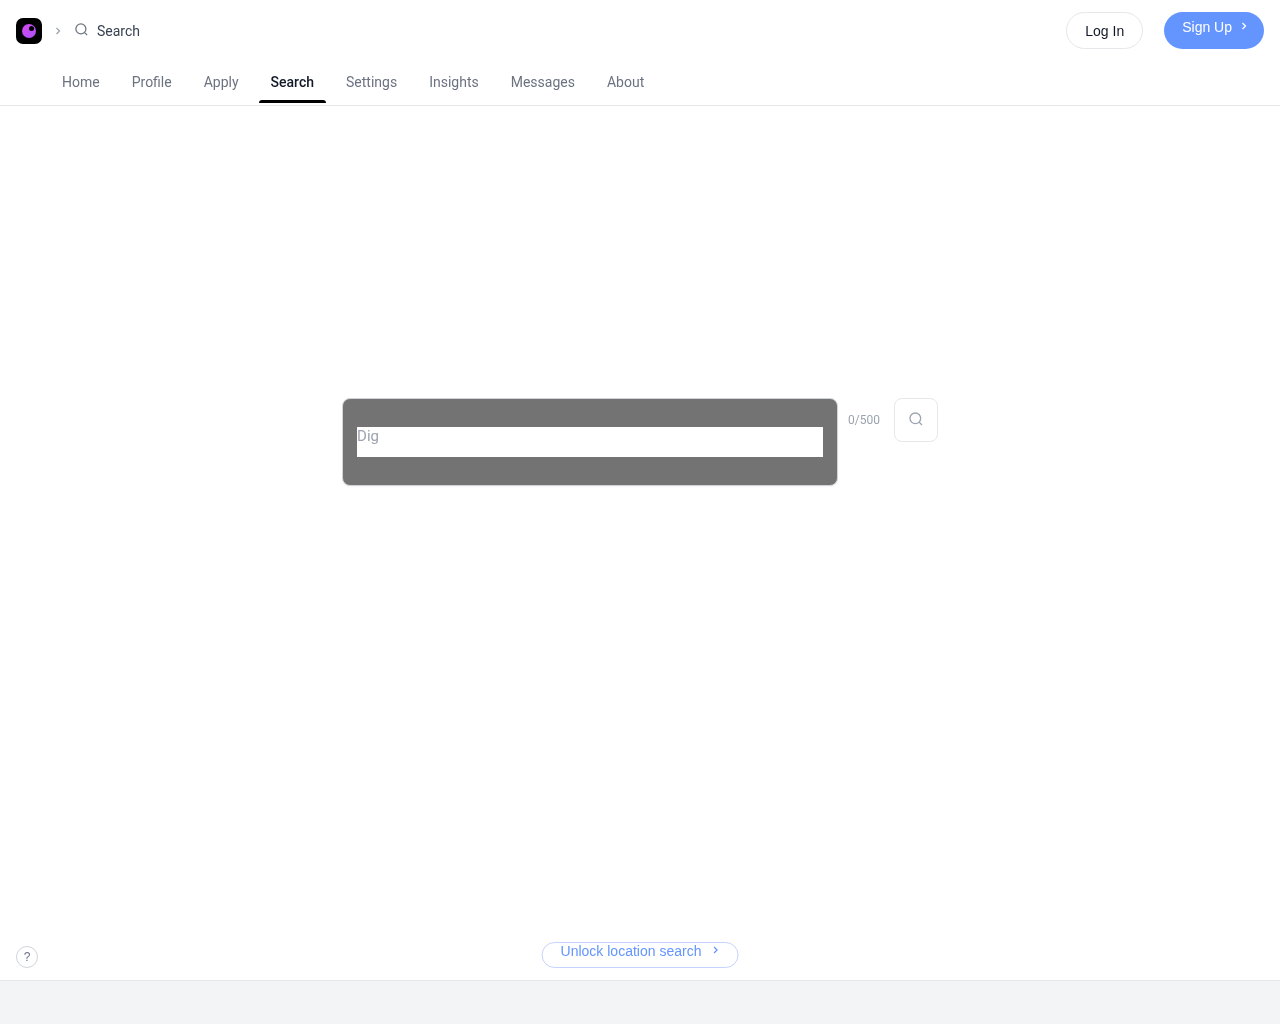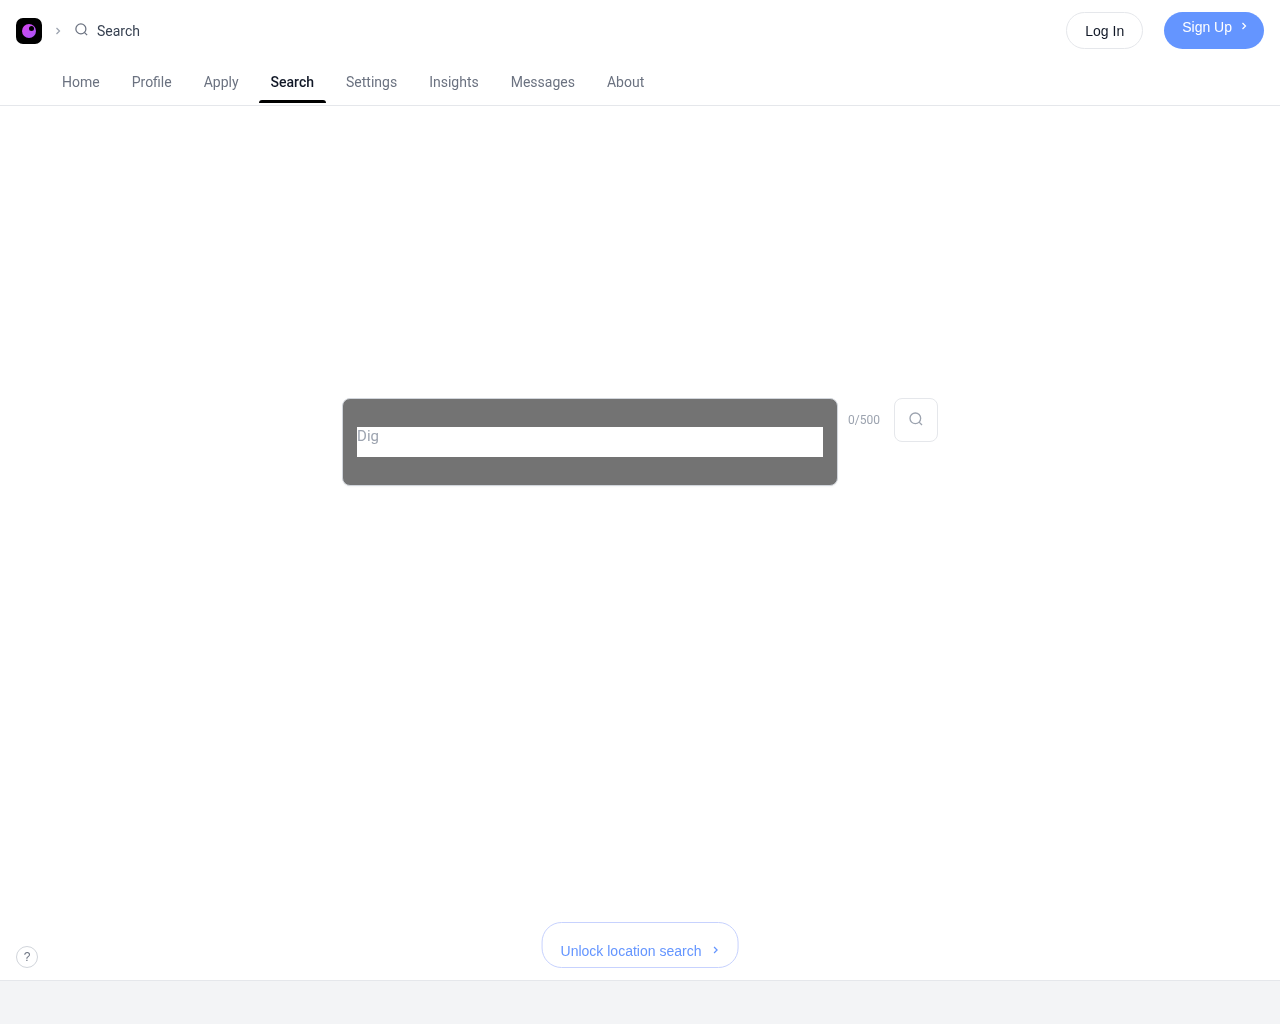--- a/index.html
+++ b/index.html
@@ -203,21 +203,21 @@
 
     .unlock-pill {
       position: absolute;
       bottom: 56px;
       left: 50%;
       transform: translateX(-50%);
       border: 1px solid #c7d2fe;
       background: #fff;
       color: #6495ff;
       border-radius: 20px;
-      padding: 20px 16px 8px 18px;
+      padding: 0 16px 8px 18px;
       font-size: 14px;
       cursor: pointer;
       display: flex;
       align-items: center;
       gap: 8px;
     }
 
     .help-button {
       position: absolute;
       bottom: 56px;

